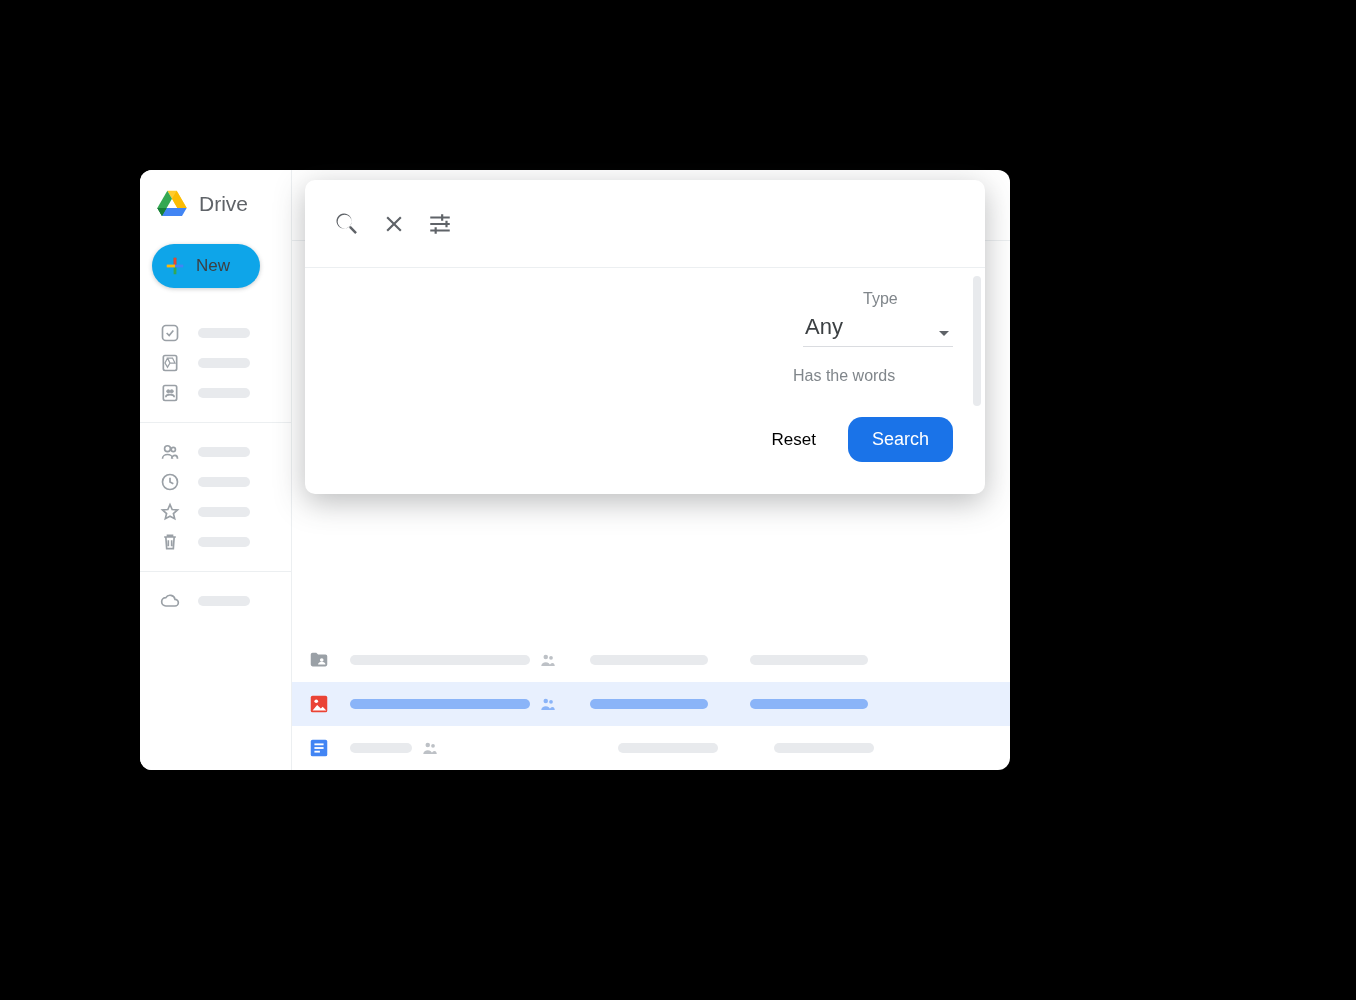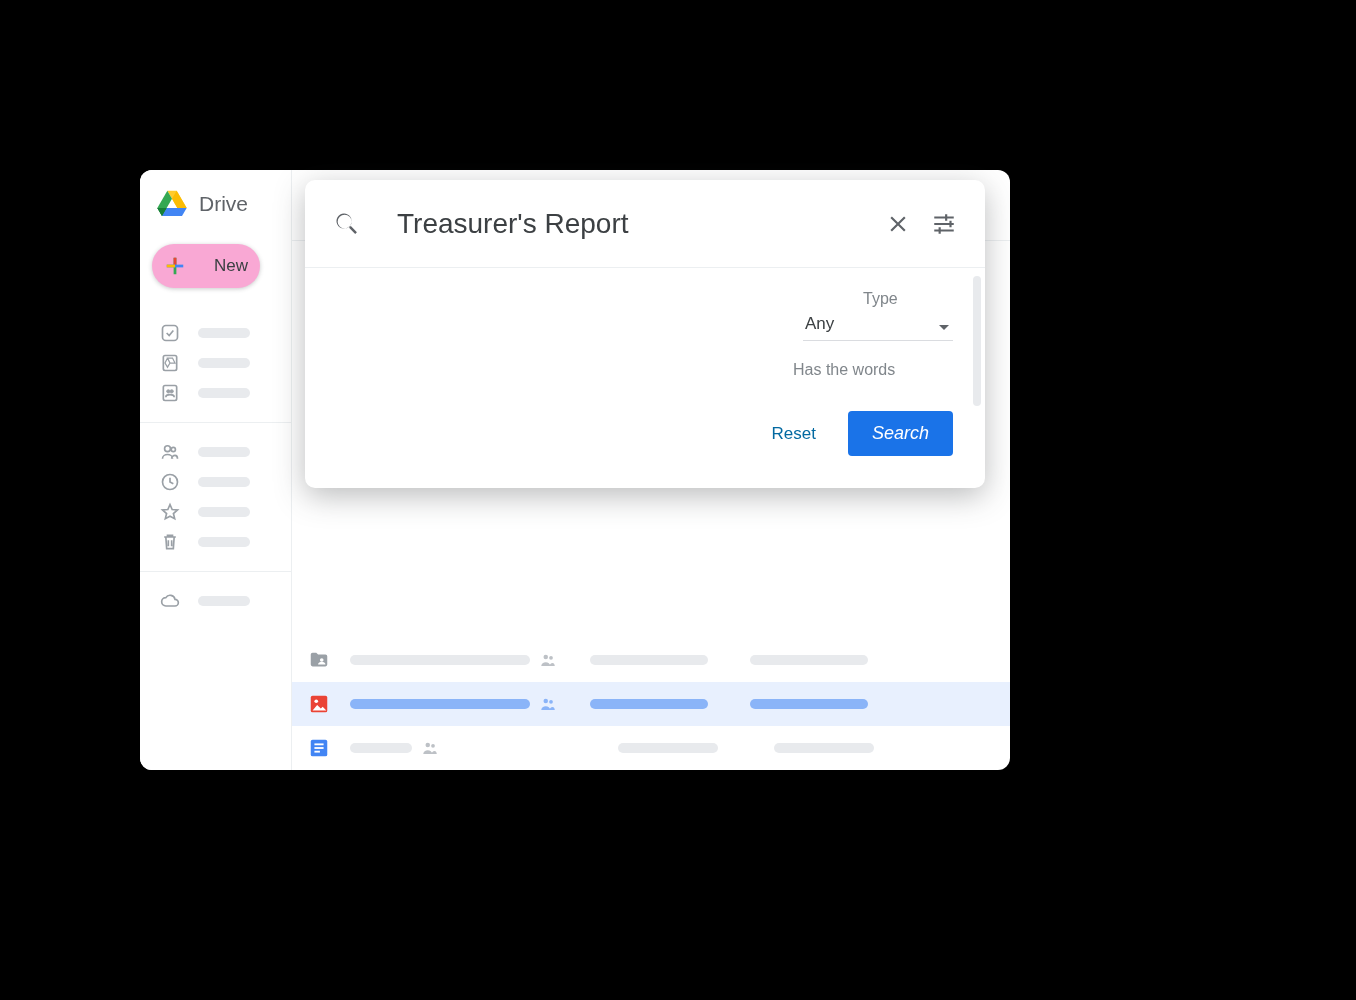--- a/index.html
+++ b/index.html
@@ -35,29 +35,28 @@
   .brand .title {
     margin-left: 11px;
     font-size: 21px;
     color: #5f6368;
   }
   .new-btn {
     margin: 14px 0 24px 12px;
     width: 108px; height: 44px;
     border-radius: 24px;
     border: none;
-    background: #f9a8d4;
+    background: #0ea5e9;
     box-shadow: 0 1px 4px rgba(60,64,67,.28);
     display: flex; align-items: center;
     padding-left: 12px;
     cursor: pointer;
     font-size: 17px;
     color: #3c4043;
     font-weight: 500;
-    gap: 18px;
   }
   .plus {
     width: 22px; height: 22px; margin-right: 10px;
   }
   .nav-group { padding: 6px 0; }
   .nav-group + .nav-group { border-top: 1px solid #eceff1; margin-top: 8px; padding-top: 14px; }
   .nav-item {
     display: flex; align-items: center;
     height: 30px;
     padding-left: 20px;
@@ -131,21 +130,21 @@
   .frow {
     display: flex; align-items: flex-end;
     margin-bottom: 20px;
     flex-direction: column;
   }
   .flabel { width: 90px; font-size: 16px; color: #80868b; padding-bottom:6px; }
   .fselect {
     position: relative;
     border-bottom: 1px solid #dadce0;
     padding: 0 30px 6px 2px;
-    font-size: 17px;
+    font-size: 22px;
     color: #3c4043;
     min-width: 150px;
     cursor: pointer;
   }
   .fselect .caret {
     position: absolute; right: 4px; bottom: 10px;
     width: 0; height: 0;
     border-left: 5px solid transparent;
     border-right: 5px solid transparent;
     border-top: 5px solid #5f6368;
@@ -159,31 +158,30 @@
     color: #3c4043;
     outline: none;
     font-family: inherit;
   }
   .actions {
     display: flex; justify-content: flex-end; align-items: center;
     gap: 26px;
     padding: 6px 0 14px 0;
   }
   .btn-reset {
-    font-size: 17px; color: #0369a1;
+    font-size: 17px; color: #000000;
     background: none; border: none; cursor: pointer;
     padding: 10px 6px;
   }
   .btn-search {
     background: #1a73e8; color: #fff;
-    border: none; border-radius: 4px;
+    border: none; border-radius: 14px;
     font-size: 18px; font-weight: 500;
     padding: 12px 24px;
     cursor: pointer;
-    font-style: italic;
   }
   .pop-scroll {
     position: absolute;
     right: 4px; top: 96px;
     width: 8px; height: 130px;
     background: #e8eaed;
     border-radius: 4px;
   }
 </style>
 </head>
@@ -337,21 +335,20 @@
       </div>
     </div>
   </div>
 </div>
 
 <div class="popover">
   <div class="pop-head">
     <svg class="search-icon" viewBox="0 0 24 24">
         <path d="M15.5 14h-.8l-.3-.3a6.5 6.5 0 10-.7.7l.3.3v.8l5 5 1.5-1.5-5-5zM10 16a6 6 0 110-12 6 6 0 010 12z"></path>
       </svg>
-    <input class="search-input" value="Treasurer's Report" style="">
     <svg class="hicon" viewBox="0 0 24 24">
         <path d="M19 6.4L17.6 5 12 10.6 6.4 5 5 6.4 10.6 12 5 17.6 6.4 19 12 13.4 17.6 19 19 17.6 13.4 12z"></path>
       </svg>
     <svg class="hicon" viewBox="0 0 24 24">
         <path d="M3 17h6v2H3v-2zm0-12h12v2H3V5zm0 6h18v2H3v-2zM15 5h6v2h-6V5zM9 17h12v2H9v-2z"></path>
         <rect x="13" y="3" width="2" height="6"></rect>
         <rect x="7" y="15" width="2" height="6"></rect>
         <rect x="17" y="9" width="2" height="6"></rect>
       </svg>
   </div>

